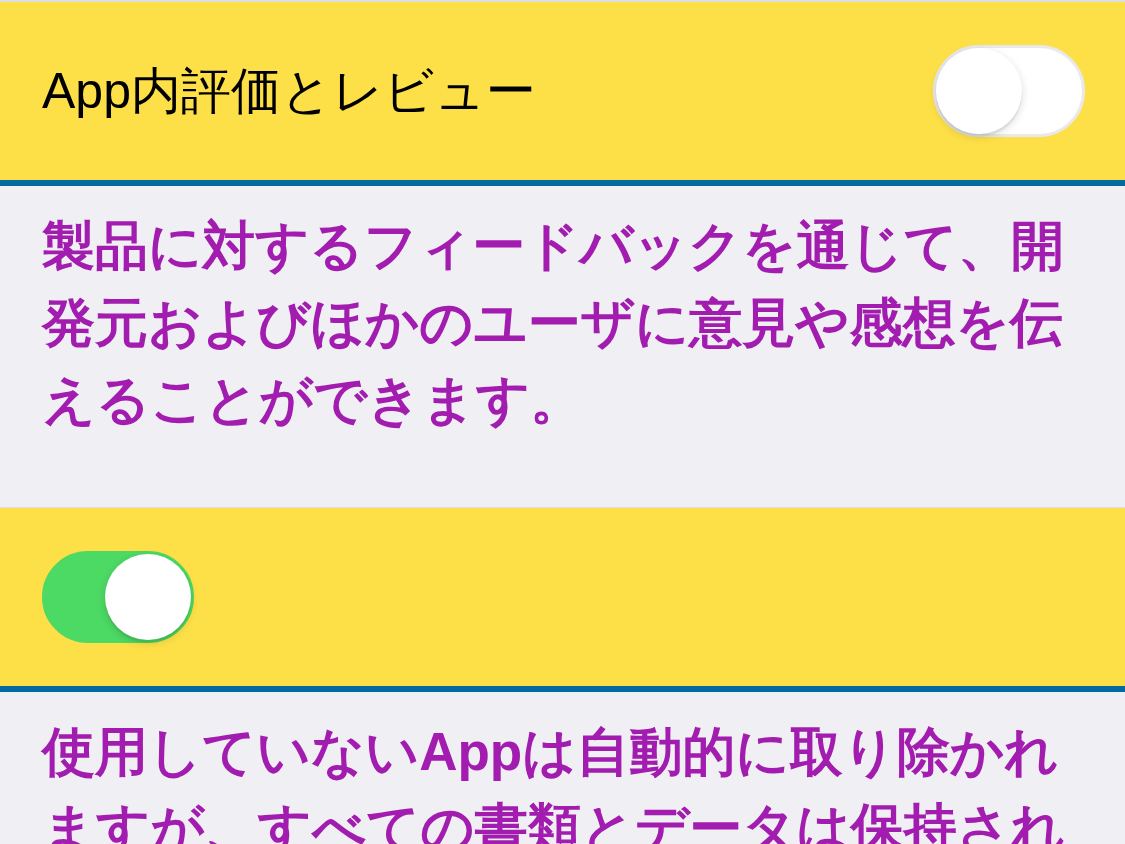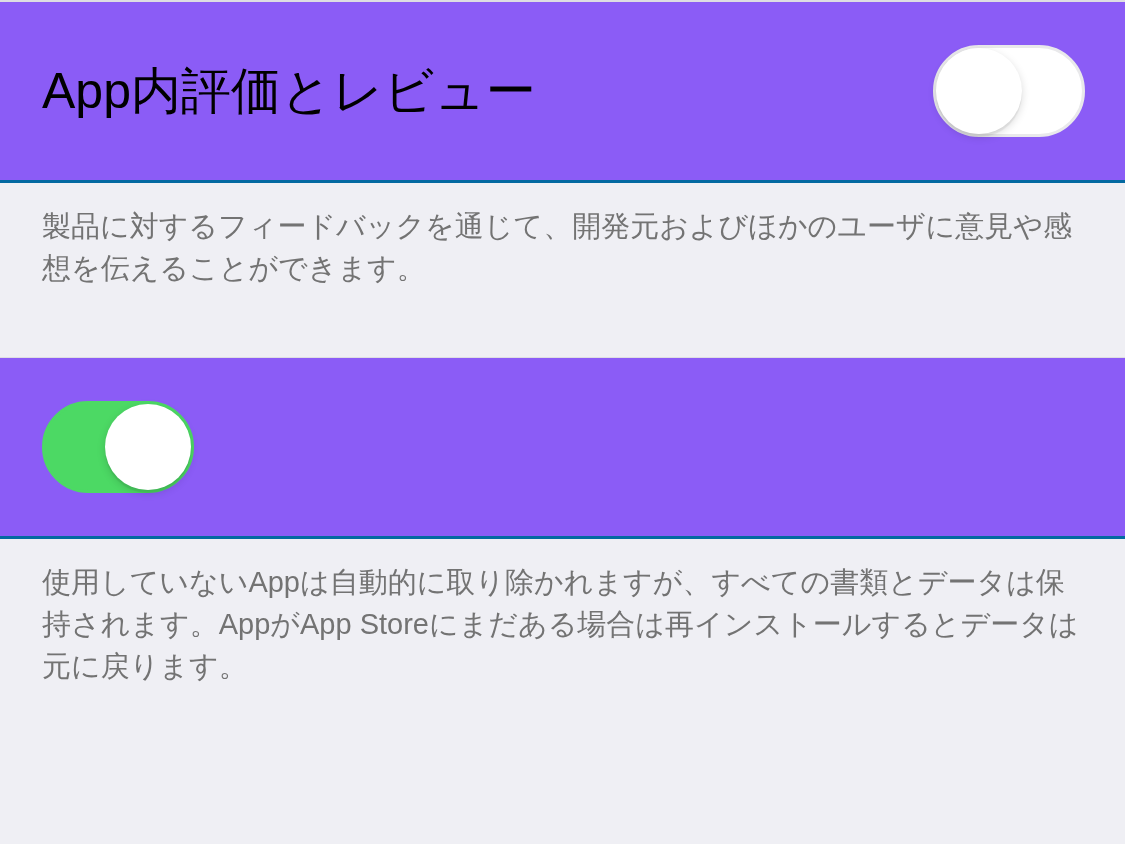--- a/index.html
+++ b/index.html
@@ -15,23 +15,23 @@
       height: 844px;
       overflow: hidden;
       -webkit-font-smoothing: antialiased;
     }
 
     .section-top-border {
       border-top: 1px solid #dedee2;
     }
 
     .setting-row {
-      background: #8b5cf6;
+      background: #fde047;
       border-top: 1px solid #dedee2;
-      border-bottom: 3px solid #0369a1;
+      border-bottom: 6px solid #0369a1;
       padding: 43px 40px 43px 42px;
       display: flex;
       align-items: center;
       justify-content: space-between;
     }
 
     .setting-label {
       font-size: 50px;
       color: #000000;
       letter-spacing: 0px;
@@ -69,24 +69,25 @@
     .toggle.off .toggle-knob {
       left: 0px;
     }
 
     .toggle.on .toggle-knob {
       right: 0px;
     }
 
     .description {
       padding: 22px 42px 22px 42px;
-      font-size: 29px;
-      color: #737373;
+      font-size: 53px;
+      color: #a21caf;
       line-height: 1.45;
       letter-spacing: 0px;
+      font-weight: bold;
     }
 
     .section-gap {
       height: 46px;
     }
   </style>
 </head>
 <body>
 
 <div class="section-top-border"></div>

